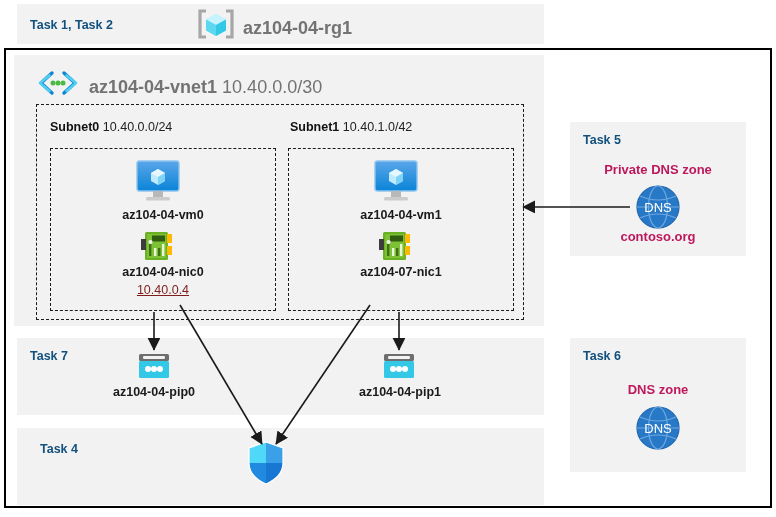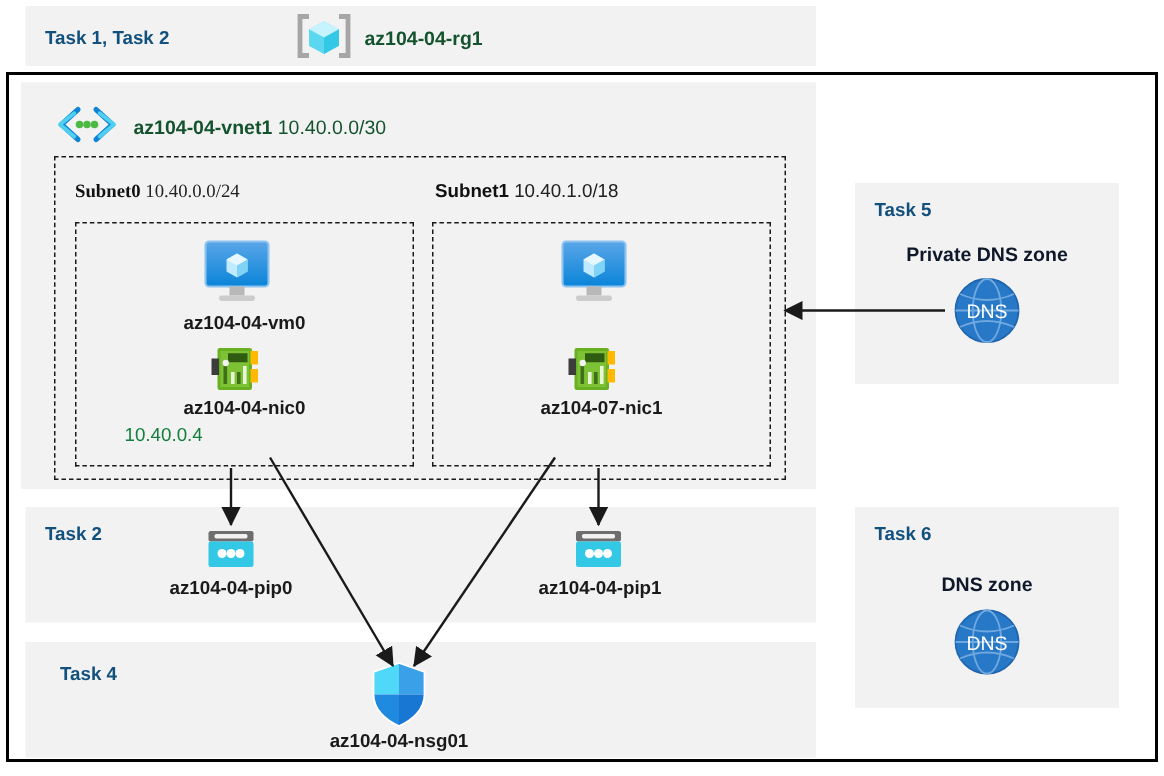--- a/index.html
+++ b/index.html
@@ -11,26 +11,26 @@
   .outer-frame{position:absolute;left:4px;top:48px;width:768px;height:460px;
                border:2px solid #000000;box-sizing:border-box;background:transparent;}
   .vnet-panel{left:14px;top:55px;width:530px;height:271px;}
   .rg-panel{left:17px;top:4px;width:527px;height:40px;}
   .dashed-outer{position:absolute;border:1.6px dashed #1a1a1a;box-sizing:border-box;}
   .dashed-inner{position:absolute;border:1.6px dashed #1a1a1a;box-sizing:border-box;}
 
   .task-label{position:absolute;color:#12507e;font-weight:bold;font-size:12.5px;white-space:nowrap;}
   .node-label{position:absolute;text-align:center;font-size:12.5px;font-weight:bold;
               color:#1a1a1a;white-space:nowrap;}
-  .node-sub{position:absolute;text-align:left;font-size:12.5px;color:#15803d;white-space:nowrap;}
+  .node-sub{position:absolute;text-align:center;font-size:12.5px;color:#7f1d1d;white-space:nowrap;text-decoration:underline;}
   .sect-title{position:absolute;font-size:12.5px;color:#222;white-space:nowrap;}
   .sect-title b{font-weight:bold;color:#111;}
-  .hdr-title{position:absolute;font-size:13px;color:#14532d;white-space:nowrap;}
+  .hdr-title{position:absolute;font-size:18px;color:#737373;white-space:nowrap;}
   .hdr-title b{font-weight:bold;}
-  .centerbold{position:absolute;text-align:center;font-weight:bold;font-size:13px;color:#0f172a;white-space:nowrap;}
+  .centerbold{position:absolute;text-align:center;font-weight:bold;font-size:13px;color:#be185d;white-space:nowrap;}
 
   .icon{position:absolute;}
   svg{display:block;overflow:visible;}
   .arrow-layer{position:absolute;left:0;top:0;width:776px;height:517px;pointer-events:none;}
 </style>
 </head>
 <body>
 
 <div id="canvas">
 
@@ -65,21 +65,21 @@
       <circle cx="22" cy="13" r="2.5" fill="#4cb944"></circle>
       <circle cx="27" cy="13" r="2.5" fill="#4cb944"></circle>
     </svg>
   </div>
   <div class="hdr-title" style="left:89px;top:77px;">
     <b>az104-04-vnet1</b> <span>10.40.0.0/30</span>
   </div>
 
   <div class="dashed-outer" style="left:36px;top:104px;width:488px;height:216px;"></div>
 
-  <div class="sect-title" style="left:50px;top:120px;font-family:Liberation Serif, serif;">
+  <div class="sect-title" style="left:50px;top:120px;">
     <b>Subnet0</b> <span>10.40.0.0/24</span>
   </div>
   <div class="dashed-inner" style="left:50px;top:148px;width:226px;height:163px;"></div>
 
   <div class="icon" style="left:132px;top:158px;">
     <svg width="52" height="46" viewBox="0 0 52 46">
       <defs>
         <linearGradient id="vmg0" x1="0" y1="0" x2="0" y2="1">
           <stop offset="0" stop-color="#5aa6e8"></stop>
             <stop offset="1" stop-color="#0a84d8"></stop>
@@ -107,60 +107,61 @@
       <rect x="13" y="18" width="2.4" height="8" fill="#e9f5d8"></rect>
       <rect x="17" y="18" width="2.4" height="8" fill="#3f6f18"></rect>
       <rect x="21" y="14" width="2.4" height="12" fill="#e9f5d8"></rect>
       <circle cx="9.5" cy="12" r="2.1" fill="#f2f2f2"></circle>
     </svg>
   </div>
   <div class="node-label" style="left:83px;top:265px;width:160px;">az104-04-nic0</div>
   <div class="node-sub" style="left:83px;top:283px;width:160px;">10.40.0.4</div>
 
   <div class="sect-title" style="left:290px;top:120px;">
-    <b>Subnet1</b> <span>10.40.1.0/18</span>
+    <b>Subnet1</b> <span>10.40.1.0/42</span>
   </div>
   <div class="dashed-inner" style="left:288px;top:148px;width:226px;height:163px;"></div>
 
   <div class="icon" style="left:370px;top:158px;">
     <svg width="52" height="46" viewBox="0 0 52 46">
       <defs>
         <linearGradient id="vmg1" x1="0" y1="0" x2="0" y2="1">
           <stop offset="0" stop-color="#5aa6e8"></stop>
             <stop offset="1" stop-color="#0a84d8"></stop>
         </linearGradient>
       </defs>
       <rect x="5" y="3" width="42" height="30" rx="2.5" fill="url(#vmg1)" stroke="#8ec4ef" stroke-width="1.4"></rect>
       <polygon points="26,11 33,15 33,23 26,27 19,23 19,15" fill="#bfeaff"></polygon>
       <polygon points="26,11 33,15 26,19 19,15" fill="#e6f7ff"></polygon>
       <polygon points="26,19 33,15 33,23 26,27" fill="#7fd4f5"></polygon>
       <rect x="21" y="33" width="10" height="6" fill="#b8b8b8"></rect>
       <rect x="14" y="39" width="24" height="3.6" rx="1.6" fill="#cccccc"></rect>
     </svg>
   </div>
+  <div class="node-label" style="left:321px;top:208px;width:160px;">az104-04-vm1</div>
 
   <div class="icon" style="left:379px;top:230px;">
     <svg width="34" height="32" viewBox="0 0 34 32">
       <rect x="4" y="2" width="23" height="28" rx="1.5" fill="#6ab023"></rect>
       <rect x="6" y="4" width="19" height="24" fill="#7cc234"></rect>
       <rect x="0" y="9" width="5" height="11" fill="#3c3c3c"></rect>
       <rect x="26" y="4" width="5" height="9" fill="#ffb900"></rect>
       <rect x="26" y="16" width="5" height="9" fill="#ffb900"></rect>
       <rect x="11" y="5.5" width="13" height="6" fill="#2f5c10"></rect>
       <rect x="8" y="14" width="2.4" height="12" fill="#3f6f18"></rect>
       <rect x="13" y="18" width="2.4" height="8" fill="#e9f5d8"></rect>
       <rect x="17" y="18" width="2.4" height="8" fill="#3f6f18"></rect>
       <rect x="21" y="14" width="2.4" height="12" fill="#e9f5d8"></rect>
       <circle cx="9.5" cy="12" r="2.1" fill="#f2f2f2"></circle>
     </svg>
   </div>
   <div class="node-label" style="left:321px;top:265px;width:160px;">az104-07-nic1</div>
 
   <div class="panel" style="left:17px;top:338px;width:527px;height:77px;"></div>
-  <div class="task-label" style="left:30px;top:349px;">Task 2</div>
+  <div class="task-label" style="left:30px;top:349px;">Task 7</div>
 
   <div class="icon" style="left:134px;top:352px;">
     <svg width="40" height="30" viewBox="0 0 40 30">
       <rect x="5" y="2" width="30" height="7" rx="1.5" fill="#6e6e6e"></rect>
       <rect x="9" y="4" width="22" height="3" rx="1.2" fill="#f2f2f2"></rect>
       <rect x="5" y="9" width="30" height="17" rx="1.5" fill="#32c8e6"></rect>
       <circle cx="14" cy="17" r="3" fill="#ffffff"></circle>
       <circle cx="20" cy="17" r="3" fill="#ffffff"></circle>
       <circle cx="26" cy="17" r="3" fill="#ffffff"></circle>
     </svg>
@@ -191,37 +192,37 @@
       </defs>
       <g clip-path="url(#shieldclip)">
         <rect x="4" y="2" width="17" height="21" fill="#50d8f8"></rect>
         <rect x="21" y="2" width="17" height="21" fill="#3aa0e8"></rect>
         <rect x="4" y="23" width="17" height="23" fill="#1f8ae0"></rect>
         <rect x="21" y="23" width="17" height="23" fill="#1877d2"></rect>
       </g>
       <path d="M21 2 L38 8 L38 23 C38 33 30 40 21 44 C12 40 4 33 4 23 L4 8 Z" fill="none" stroke="#ffffff" stroke-width="1.2"></path>
     </svg>
   </div>
-  <div class="node-label" style="left:186px;top:487px;width:160px;">az104-04-nsg01</div>
 
   <div class="panel" style="left:570px;top:122px;width:176px;height:134px;"></div>
   <div class="task-label" style="left:583px;top:133px;">Task 5</div>
   <div class="centerbold" style="left:570px;top:162px;width:176px;">Private DNS zone</div>
 
   <div class="icon" style="left:632px;top:183px;">
     <svg width="52" height="48" viewBox="0 0 52 48">
       <circle cx="26" cy="24" r="21" fill="#2878c8"></circle>
       <circle cx="26" cy="24" r="21" fill="none" stroke="#1f66ae" stroke-width="1.2"></circle>
       <ellipse cx="26" cy="24" rx="9.5" ry="21" fill="none" stroke="#6fa9e0" stroke-width="1.2"></ellipse>
       <line x1="5" y1="24" x2="47" y2="24" stroke="#6fa9e0" stroke-width="1.2"></line>
       <path d="M8 13 Q26 21 44 13" fill="none" stroke="#6fa9e0" stroke-width="1.2"></path>
       <path d="M8 35 Q26 27 44 35" fill="none" stroke="#6fa9e0" stroke-width="1.2"></path>
       <text x="26" y="29" text-anchor="middle" fill="#ffffff" font-family="Liberation Sans, sans-serif" font-size="13" font-weight="normal">DNS</text>
     </svg>
   </div>
+  <div class="centerbold" style="left:570px;top:229px;width:176px;">contoso.org</div>
 
   <div class="panel" style="left:570px;top:338px;width:176px;height:134px;"></div>
   <div class="task-label" style="left:583px;top:349px;">Task 6</div>
   <div class="centerbold" style="left:570px;top:382px;width:176px;">DNS zone</div>
 
   <div class="icon" style="left:632px;top:404px;">
     <svg width="52" height="48" viewBox="0 0 52 48">
       <circle cx="26" cy="24" r="21" fill="#2878c8"></circle>
       <circle cx="26" cy="24" r="21" fill="none" stroke="#1f66ae" stroke-width="1.2"></circle>
       <ellipse cx="26" cy="24" rx="9.5" ry="21" fill="none" stroke="#6fa9e0" stroke-width="1.2"></ellipse>

